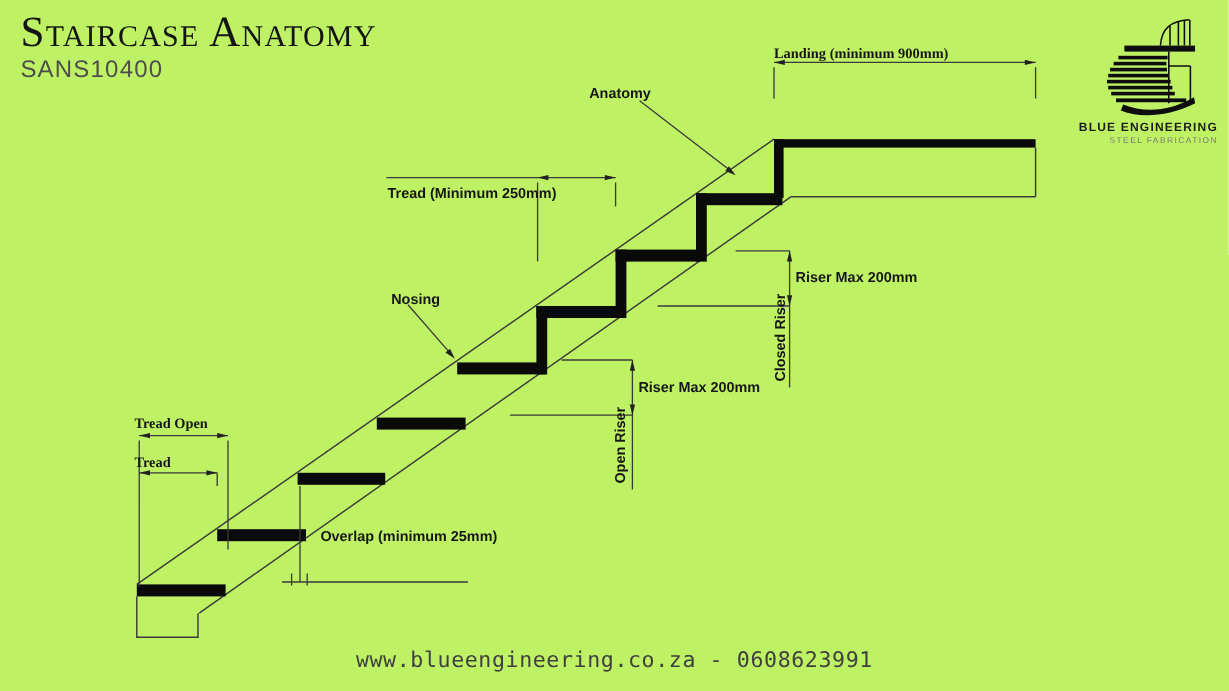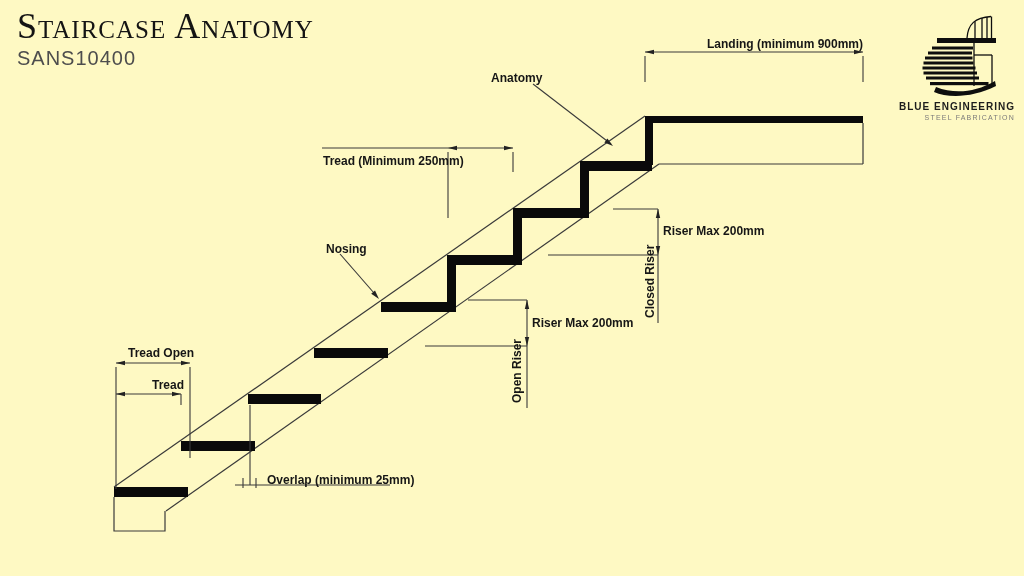--- a/index.html
+++ b/index.html
@@ -1,31 +1,31 @@
 <!DOCTYPE html>
 <html><head>
 <meta charset="utf-8">
 <style>
   html,body{margin:0;padding:0;background:#fff;}
-  .canvas{position:relative;width:1024px;height:576px;background:#fef9c3;overflow:hidden;
+  .canvas{position:relative;width:1024px;height:576px;background:#bef264;overflow:hidden;
           font-family:"Liberation Sans",sans-serif;}
   .drawing{position:absolute;left:0;top:0;}
   
   .hdr{position:absolute;left:17px;top:8px;}
   .hdr h1{margin:0;font-family:"Liberation Serif",serif;font-weight:400;
           font-variant:small-caps;font-size:36px;line-height:1.05;color:#141414;
           letter-spacing:1px;}
   .hdr .sub{font-size:20px;color:#4d4d4d;letter-spacing:1px;margin-top:1px;}
   
   .logo{position:absolute;left:893px;top:5px;width:122px;text-align:right;}
   .logo .name{font-size:10px;font-weight:700;letter-spacing:1px;color:#1c1c1c;margin-top:2px;white-space:nowrap;}
   .logo .tag{font-size:7px;letter-spacing:1.2px;color:#7a7a7a;margin-top:2px;white-space:nowrap;}
   
   .lbl{position:absolute;font-size:12px;font-weight:700;color:#161616;white-space:nowrap;line-height:14px;}
-  .ctr{text-align:right;}
+  .ctr{text-align:left;font-family:Liberation Serif, serif;}
   .rot{transform-origin:0 100%;transform:rotate(-90deg);}
   
   .footer{position:absolute;left:0;top:540px;width:100%;text-align:center;
           font-family:"DejaVu Sans Mono",monospace;font-size:18px;color:#3f3f3f;letter-spacing:0.5px;}
 </style>
 </head>
 <body>
 
 <div class="canvas">
 
@@ -130,16 +130,17 @@
   <div class="lbl ctr" style="left:645px;top:37px;width:218px;">Landing (minimum 900mm)</div>
   <div class="lbl" style="left:491px;top:71px;">Anatomy</div>
   <div class="lbl" style="left:323px;top:132px;margin-top:22px;">Tread (Minimum 250mm)</div>
   <div class="lbl" style="left:306px;top:242px;margin-left:20px;">Nosing</div>
   <div class="lbl" style="left:663px;top:224px;">Riser Max 200mm</div>
   <div class="lbl rot" style="left:657px;top:304px;">Closed Riser</div>
   <div class="lbl" style="left:532px;top:316px;">Riser Max 200mm</div>
   <div class="lbl rot" style="left:524px;top:389px;">Open Riser</div>
   <div class="lbl ctr" style="left:112px;top:346px;width:82px;">Tread Open</div>
   <div class="lbl ctr" style="left:112px;top:378px;width:72px;">Tread</div>
-  <div class="lbl" style="left:267px;top:473px;">Overlap (minimum 25mm)</div>
+  <div class="lbl" style="left:267px;top:440px;">Overlap (minimum 25mm)</div>
 
+  <div class="footer">www.blueengineering.co.za - 0608623991</div>
 
 </div>
 
 </body></html>

